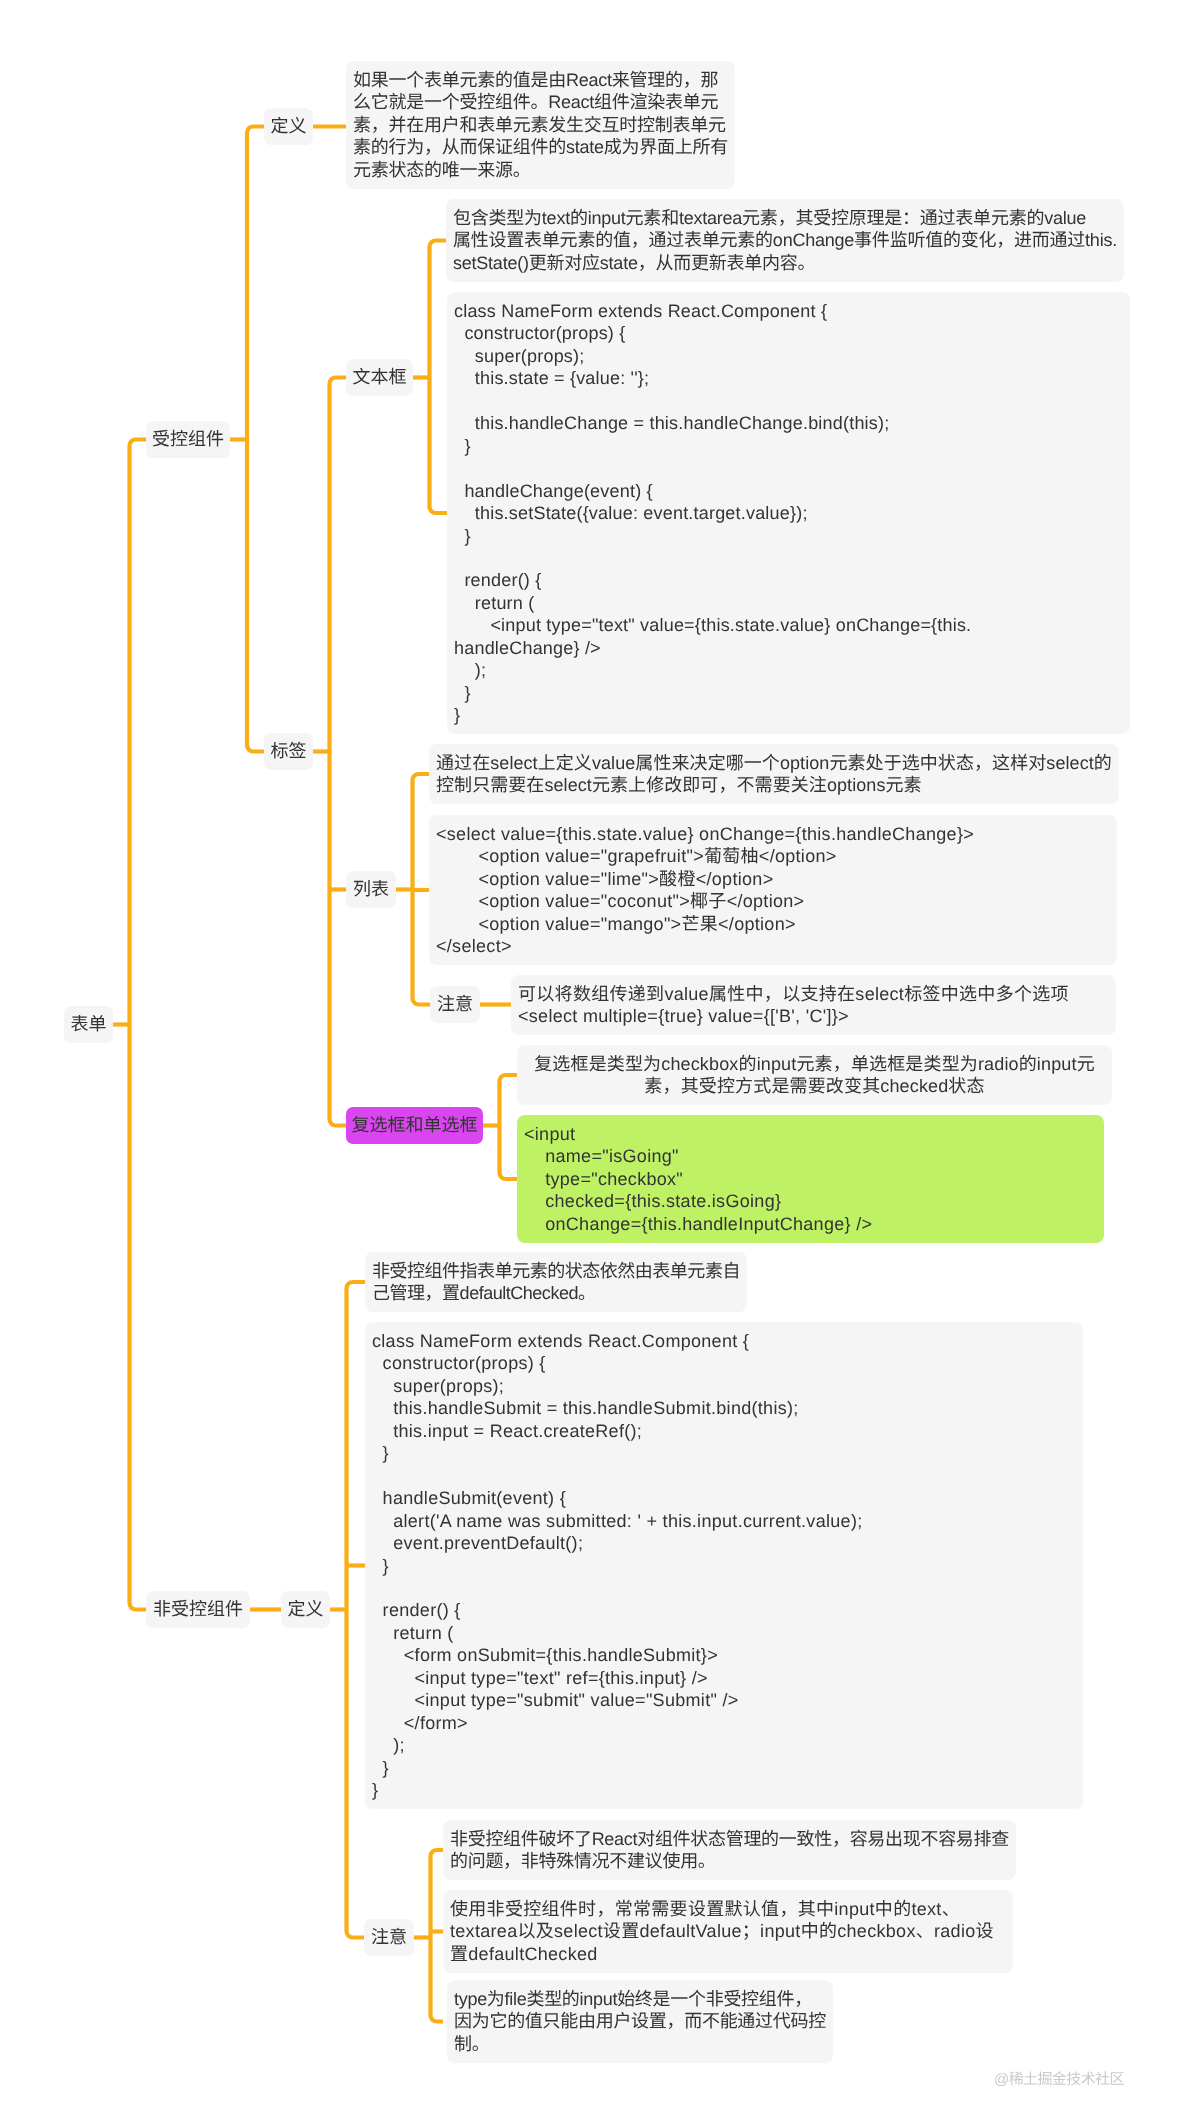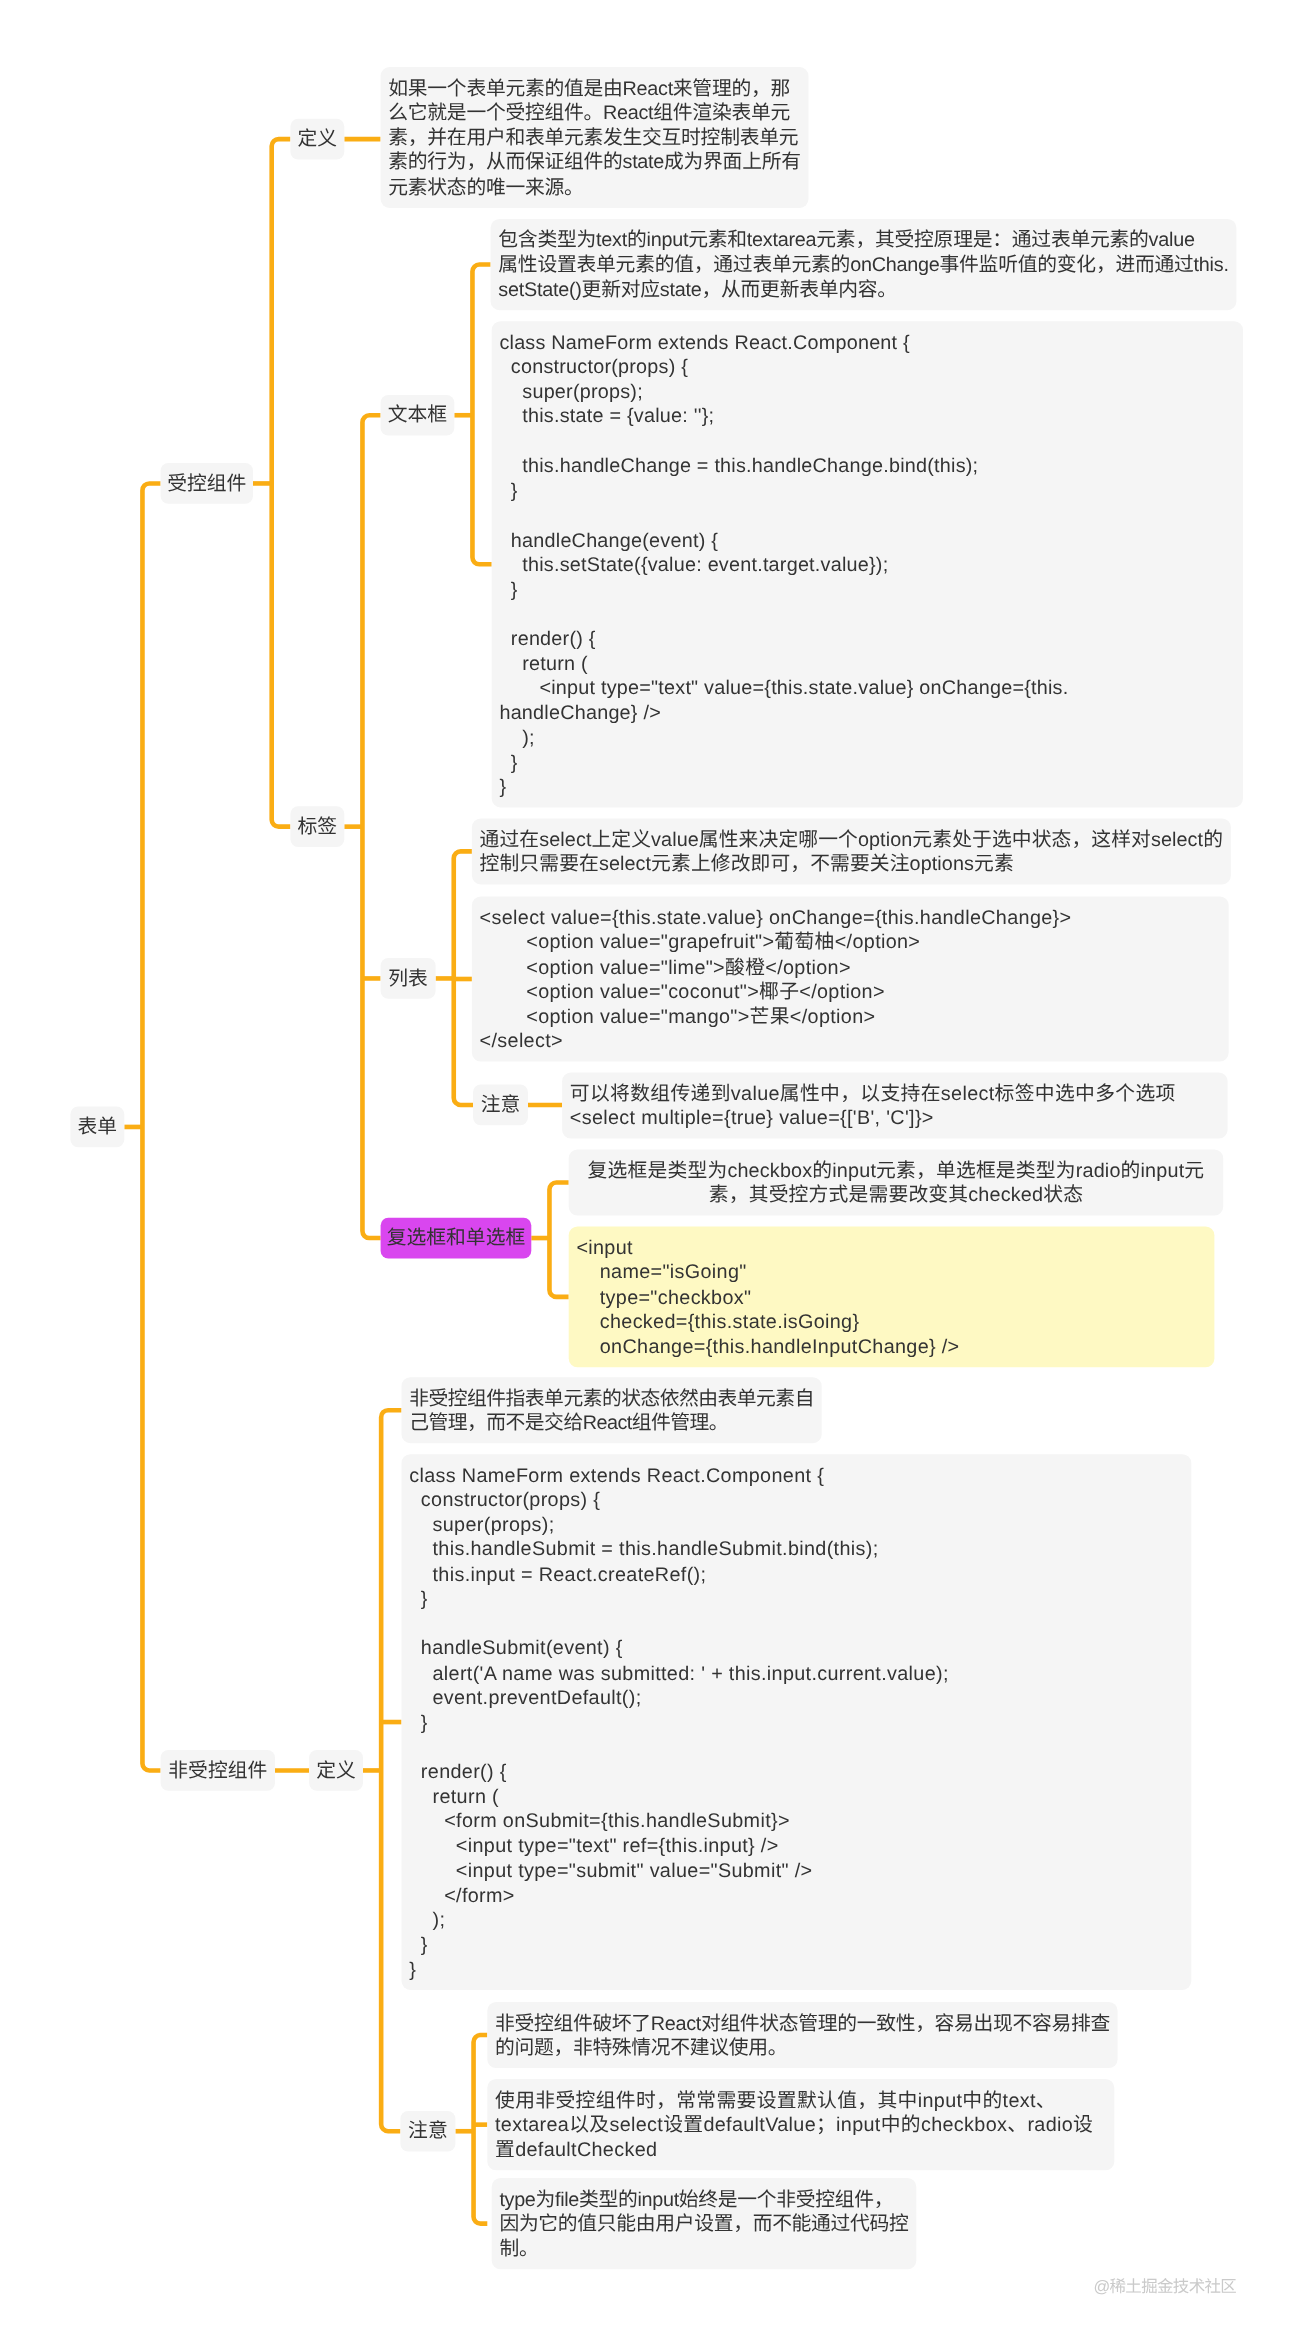--- a/index.html
+++ b/index.html
@@ -107,27 +107,27 @@
   <div class="leaf" style="left: 429px; top: 815px; min-width: 688px; height: 150px; letter-spacing: 0.3px; background: rgb(245, 245, 245); color: rgb(51, 51, 51);">&lt;select value={this.state.value} onChange={this.handleChange}&gt;
         &lt;option value="grapefruit"&gt;葡萄柚&lt;/option&gt;
         &lt;option value="lime"&gt;酸橙&lt;/option&gt;
         &lt;option value="coconut"&gt;椰子&lt;/option&gt;
         &lt;option value="mango"&gt;芒果&lt;/option&gt;
 &lt;/select&gt;</div>
   <div class="leaf" style="left: 511px; top: 975px; min-width: 605px; height: 60px; letter-spacing: 0.3px; background: rgb(245, 245, 245); color: rgb(51, 51, 51);">可以将数组传递到value属性中，以支持在select标签中选中多个选项
 &lt;select multiple={true} value={['B', 'C']}&gt;</div>
   <div class="leaf" style="left: 517px; top: 1045px; min-width: 595px; height: 60px; letter-spacing: 0.15px; background: rgb(245, 245, 245); color: rgb(51, 51, 51); text-align: center;">复选框是类型为checkbox的input元素，单选框是类型为radio的input元
 素，其受控方式是需要改变其checked状态</div>
-  <div class="leaf" style="left: 517px; top: 1115px; min-width: 587px; height: 128px; letter-spacing: 0.3px; background: #fef9c3; color: rgb(51, 51, 51);">&lt;input
+  <div class="leaf" style="left: 517px; top: 1115px; min-width: 587px; height: 128px; letter-spacing: 0.3px; background: #bef264; color: rgb(51, 51, 51);">&lt;input
     name="isGoing"
     type="checkbox"
     checked={this.state.isGoing}
     onChange={this.handleInputChange} /&gt;</div>
   <div class="leaf" style="left: 365px; top: 1252px; min-width: 382px; height: 60px; letter-spacing: -0.48px; background: rgb(245, 245, 245); color: rgb(51, 51, 51);">非受控组件指表单元素的状态依然由表单元素自
-己管理，而不是交给React组件管理。</div>
+己管理，置defaultChecked。</div>
   <div class="leaf" style="left: 365px; top: 1322px; min-width: 718px; height: 487px; letter-spacing: 0.3px; background: rgb(245, 245, 245); color: rgb(51, 51, 51);">class NameForm extends React.Component {
   constructor(props) {
     super(props);
     this.handleSubmit = this.handleSubmit.bind(this);
     this.input = React.createRef();
   }
 
   handleSubmit(event) {
     alert('A name was submitted: ' + this.input.current.value);
     event.preventDefault();

